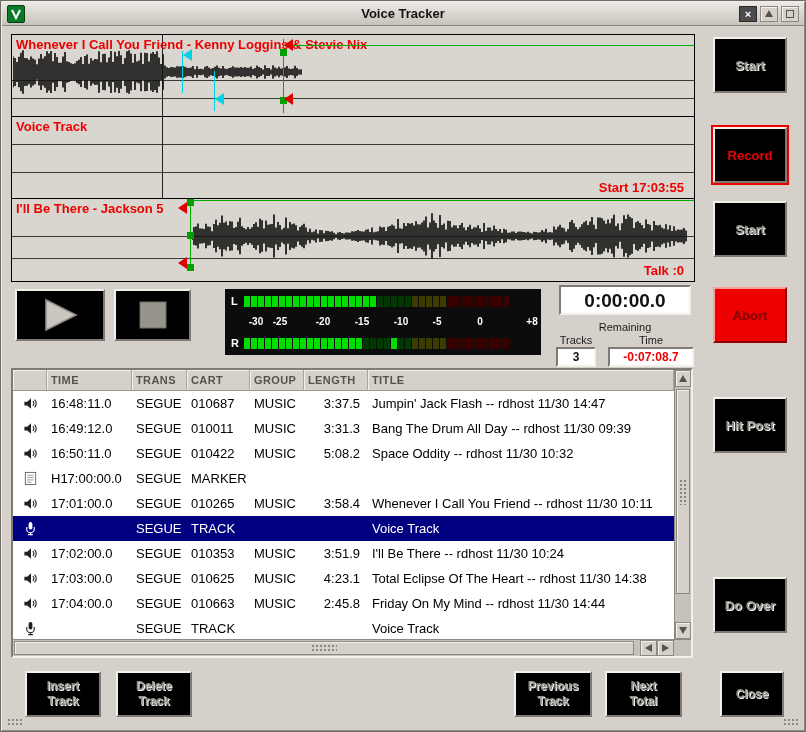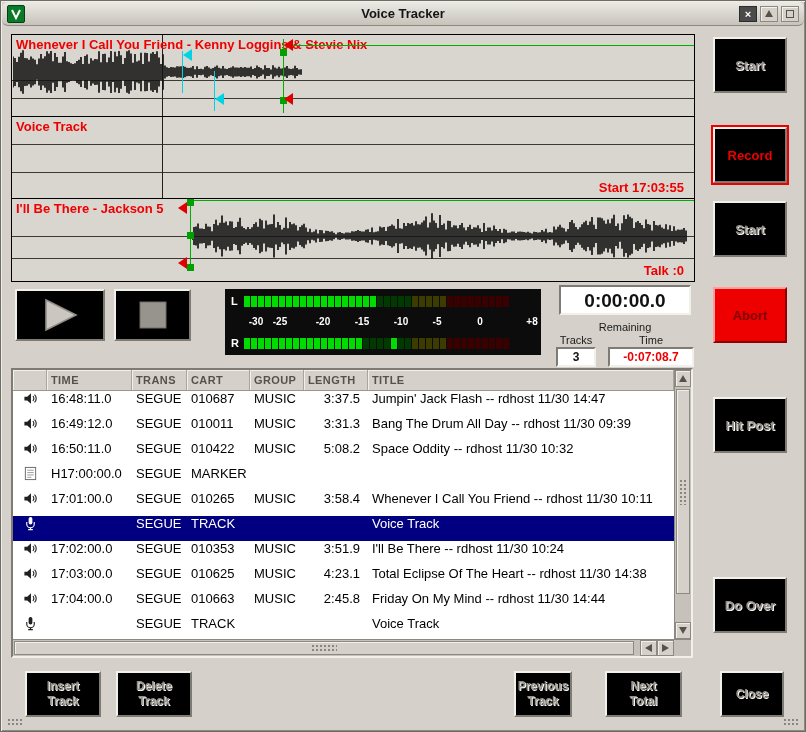--- a/index.html
+++ b/index.html
@@ -3,21 +3,21 @@
 <meta charset="utf-8">
 <style>
   *{box-sizing:border-box;margin:0;padding:0;}
   body{font-family:"Liberation Sans",sans-serif;background:#8f8c86;}
   #window{position:relative;width:806px;height:732px;background:#d5d1ca;border:1px solid #6f6c66;
           box-shadow:inset 1px 1px 0 #f0eee9, inset -1px -1px 0 #8c8981;overflow:hidden;}
 
   
   .titlebar{position:absolute;left:1px;top:1px;right:1px;height:24px;
             background:linear-gradient(#eceae5,#c7c3bb);border-bottom:1px solid #8c8981;
-            display:flex;align-items:center;padding:0 5px;border-radius:6px;}
+            display:flex;align-items:center;padding:0 5px;}
   .win-title{position:absolute;left:0;right:0;text-align:center;font-weight:bold;font-size:13px;color:#141414;}
   .win-icon{width:18px;height:18px;z-index:2;background:#0a7a28;border:1px solid #043f14;border-radius:2px;
             display:flex;align-items:center;justify-content:center;}
   .winbtns{margin-left:auto;display:flex;gap:3px;z-index:2;}
   .wbtn{width:18px;height:16px;display:flex;align-items:center;justify-content:center;font-size:11px;}
   .wbtn.dark{background:#4b4b4b;color:#fff;font-weight:bold;border:1px solid #2c2c2c;}
   .wbtn.lt{background:#d5d1ca;border:1px solid #8c8981;box-shadow:inset 1px 1px 0 #f4f2ee;}
   .tri-up-sm{width:0;height:0;border-left:4px solid transparent;border-right:4px solid transparent;border-bottom:7px solid #55524c;}
   .maxbox{width:8px;height:8px;border:1.5px solid #55524c;}
 
@@ -78,21 +78,21 @@
 
   
   #log{position:absolute;left:10px;top:367px;width:682px;height:290px;background:#fff;
        border:2px solid;border-color:#7e7b74 #f2f0ea #f2f0ea #7e7b74;display:flex;flex-direction:column;}
   .logmain{display:flex;flex:1;min-height:0;}
   .logcols{flex:1;display:flex;flex-direction:column;min-width:0;}
   .loghead{display:flex;flex:0 0 21px;background:#d5d1ca;border-bottom:1px solid #9b978f;}
   .hcell{font-size:11px;font-weight:bold;color:#55524c;letter-spacing:.4px;display:flex;align-items:center;
          padding-left:4px;border-right:1px solid #aaa69e;box-shadow:inset 1px 1px 0 #f2f0ea;}
   .logbody{flex:1;background:#fff;overflow:hidden;}
-  .logrow{display:flex;height:25px;align-items:flex-start;color:#000;font-size:13px;}
+  .logrow{display:flex;height:25px;align-items:center;color:#000;font-size:13px;}
   .logrow.sel{background:var(--sel-bg);color:var(--sel-fg);}
   .c{flex:0 0 auto;padding-left:4px;white-space:nowrap;overflow:hidden;}
   .ci{width:34px;display:flex;justify-content:center;padding-left:0;}
   .ct{width:85px;} .ctr{width:55px;} .cc{width:63px;} .cg{width:54px;}
   .cl{width:64px;text-align:right;padding-right:8px;}
   .cti{flex:1 1 auto;min-width:0;}
 
   .vscroll{position:relative;flex:0 0 17px;background:#c6c2bb;border-left:1px solid #8c8981;}
   .sbtn{position:absolute;left:0;right:0;height:17px;background:#d5d1ca;border:1px solid #8c8981;
         box-shadow:inset 1px 1px 0 #f2f0ea;display:flex;align-items:center;justify-content:center;}
@@ -108,21 +108,21 @@
   .grip{width:26px;height:9px;background-image:radial-gradient(circle,#8a867f 1px,transparent 1.3px);background-size:4px 4px;}
   .grip.v{width:9px;height:26px;}
   .tri-up{width:0;height:0;border-left:4px solid transparent;border-right:4px solid transparent;border-bottom:7px solid #55524c;}
   .tri-down{width:0;height:0;border-left:4px solid transparent;border-right:4px solid transparent;border-top:7px solid #55524c;}
   .tri-l{width:0;height:0;border-top:4px solid transparent;border-bottom:4px solid transparent;border-right:7px solid #55524c;}
   .tri-r{width:0;height:0;border-top:4px solid transparent;border-bottom:4px solid transparent;border-left:7px solid #55524c;}
 
   
   .fbtn{position:absolute;top:670px;height:46px;font-size:12px;white-space:pre-line;line-height:1.25;}
   #insertBtn{left:24px;width:76px;} #deleteBtn{left:115px;width:76px;}
-  #prevBtn{left:513px;width:58px;} #nextBtn{left:604px;width:77px;} #closeBtn{left:719px;width:64px;}
+  #prevBtn{left:513px;width:78px;} #nextBtn{left:604px;width:77px;} #closeBtn{left:719px;width:64px;}
   .wgrip{position:absolute;bottom:4px;width:16px;height:9px;
          background-image:radial-gradient(circle,#8a867f 1px,transparent 1.3px);background-size:4px 4px;}
 </style>
 </head>
 <body>
 
 <div id="window">
 
   <div class="titlebar">
     <div class="win-icon">

